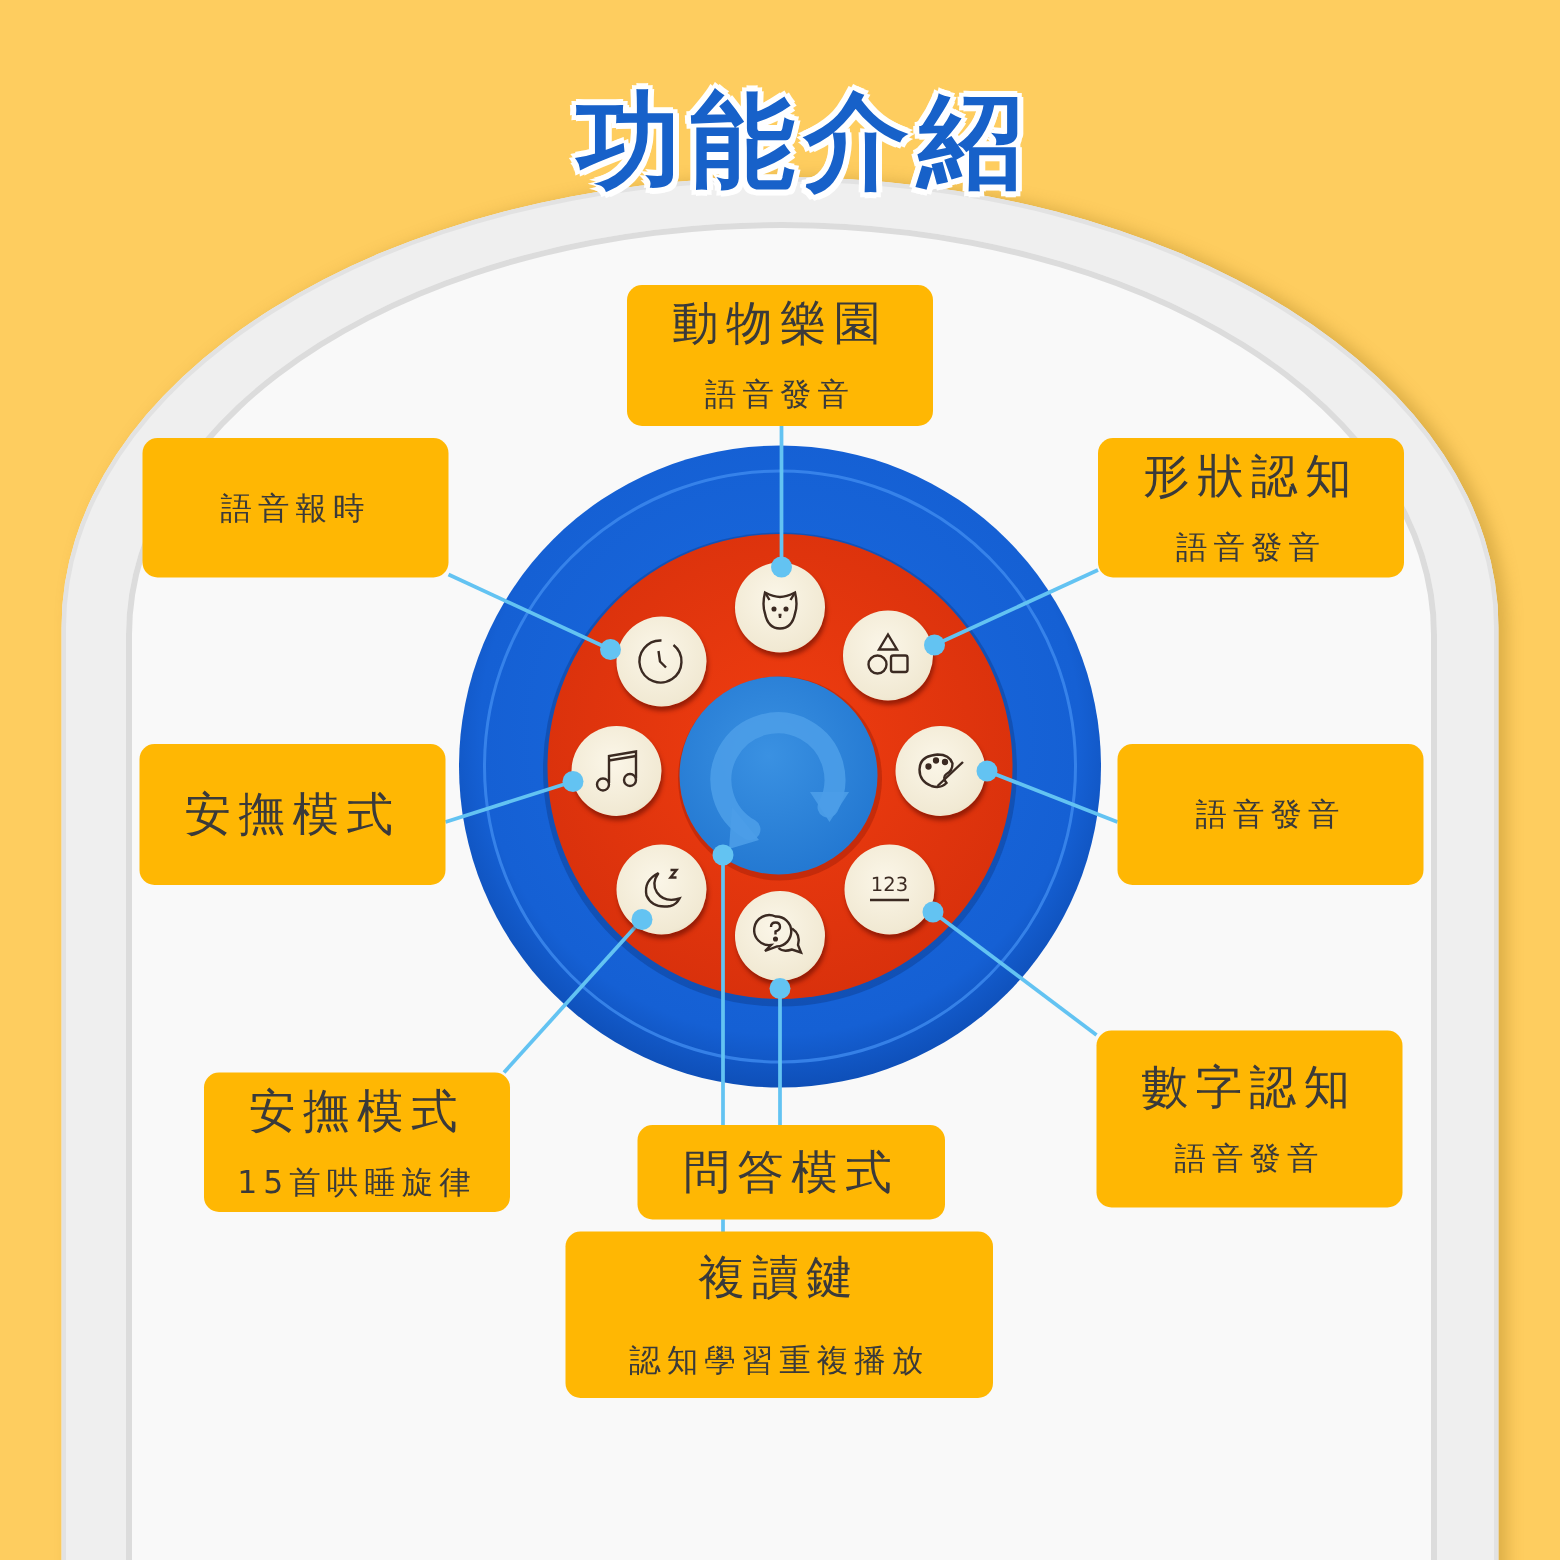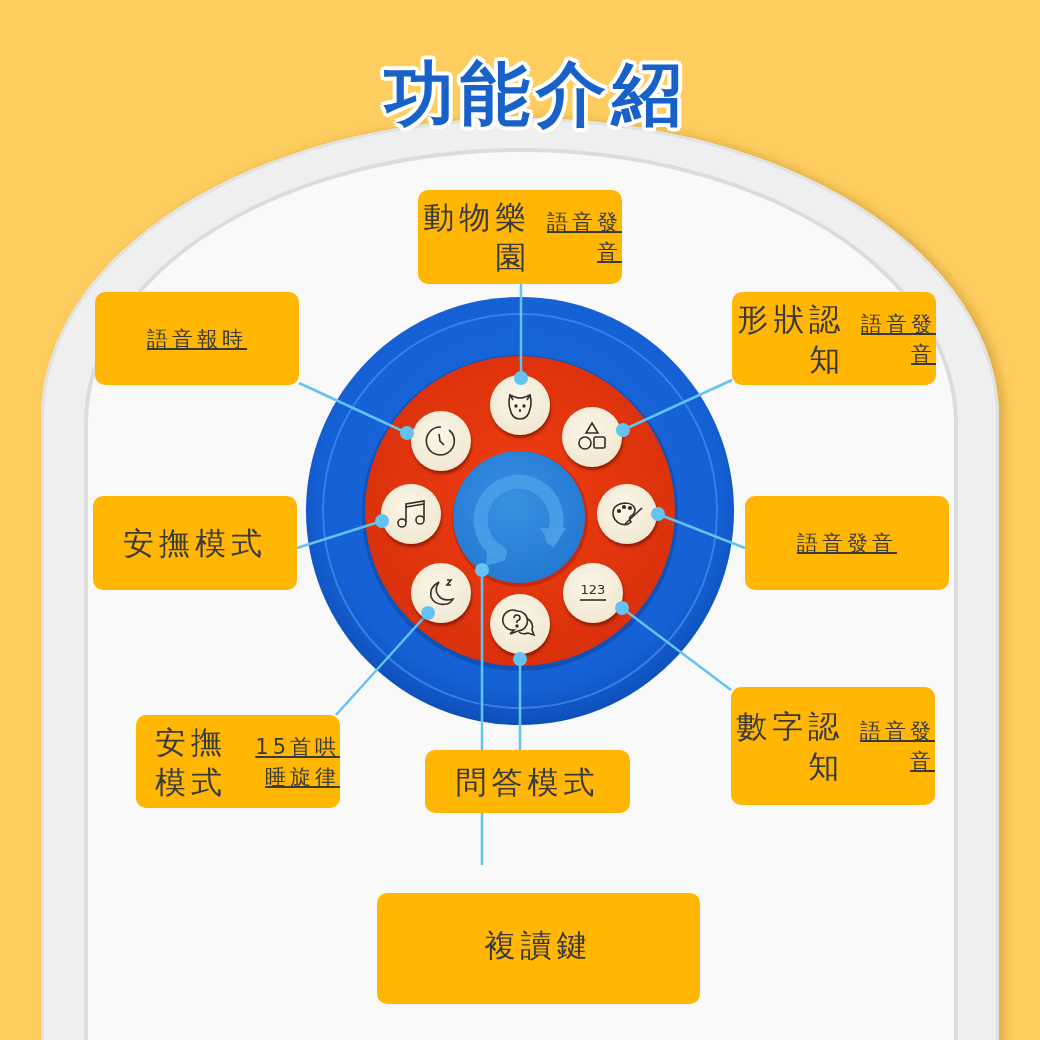--- a/index.html
+++ b/index.html
@@ -25,25 +25,25 @@
     font-size: 70px; font-weight: bold; color: #1761c9; letter-spacing: 6px;
     text-shadow:
       0 0 0 #fff, 4px 0 0 #fff, -4px 0 0 #fff, 0 4px 0 #fff, 0 -4px 0 #fff,
       3px 3px 0 #fff, -3px 3px 0 #fff, 3px -3px 0 #fff, -3px -3px 0 #fff;
     padding-left: 16px;
   }
   svg.lines { position: absolute; left: 0; top: 0; }
   .dial { position: absolute; left: 0; top: 0; }
   .label-box {
     position: absolute; background: #ffb703; border-radius: 10px;
-    color: #3a3a3a; text-align: right; box-sizing: border-box;
-    display: flex; flex-direction: row; justify-content: center; align-items: center; gap: 12px;
+    color: #3a3a3a; text-align: left; box-sizing: border-box;
+    display: flex; flex-direction: column; justify-content: center; align-items: center; gap: 12px;
   }
   .label-title { font-size: 31px; letter-spacing: 5px; line-height: 40px; }
-  .label-sub { font-size: 21px; letter-spacing: 4px; line-height: 30px; text-decoration: underline; }
+  .label-sub { font-size: 21px; letter-spacing: 4px; line-height: 30px; }
   .btn {
     position: absolute; width: 60px; height: 60px; border-radius: 50%;
     background: radial-gradient(circle at 45% 40%, #fbf6e8 0%, #f1e9d3 70%, #d9cdb0 100%);
     box-shadow: 1px 3px 3px rgba(90,10,0,0.55);
     display: flex; align-items: center; justify-content: center;
   }
   .btn svg { width: 36px; height: 36px; }
   .dot {
     position: absolute; width: 14px; height: 14px; border-radius: 50%;
     background: #63c3f2; margin-left: -7px; margin-top: -7px;
@@ -191,15 +191,16 @@
   <div class="label-title">安撫模式</div>
   <div class="label-sub">15首哄睡旋律</div>
 </div>
 <div class="label-box" style="left:731px; top:687px; width:204px; height:118px;">
   <div class="label-title">數字認知</div>
   <div class="label-sub">語音發音</div>
 </div>
 <div class="label-box" style="left:425px; top:750px; width:205px; height:63px;">
   <div class="label-title">問答模式</div>
 </div>
-<div class="label-box" style="left:377px; top:893px; width:323px; height:111px;">
+<div class="label-box" style="left:377px; top:821px; width:285px; height:111px;">
   <div class="label-title" style="margin-bottom:8px;">複讀鍵</div>
+  <div class="label-sub">認知學習重複播放</div>
 </div>
 
 </body></html>

